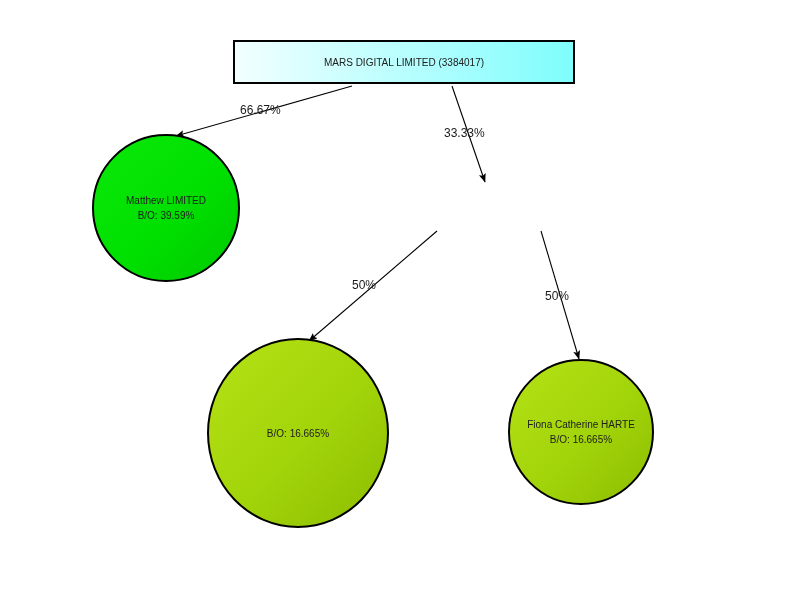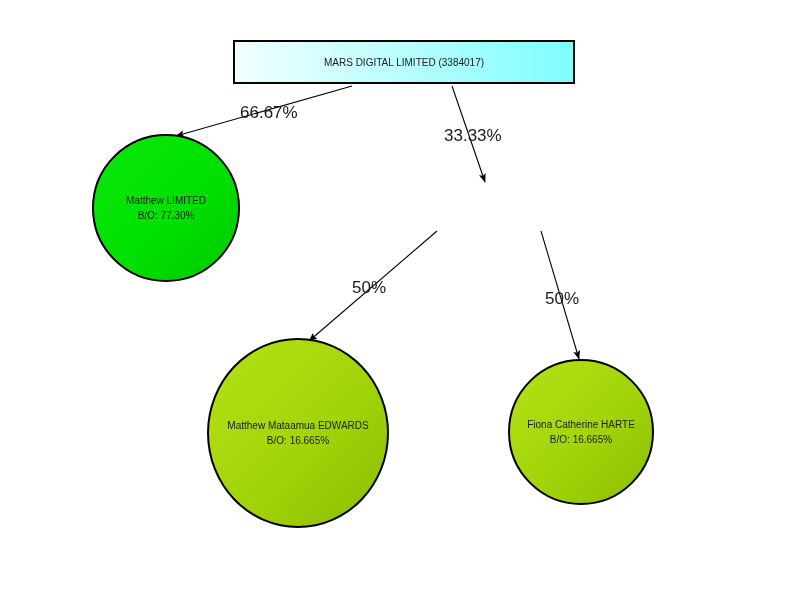--- a/index.html
+++ b/index.html
@@ -49,21 +49,21 @@
   }
   .node-person-secondary {
     background-image: linear-gradient(135deg, #b4e215 0%, #a2d40a 55%, #8dbd00 100%);
   }
   .node-line {
     display: block;
   }
   .edge-label {
     position: absolute;
     font-family: "Liberation Sans", sans-serif;
-    font-size: 17px;
+    font-size: 12px;
     color: #1a1a1a;
     white-space: nowrap;
   }
 </style>
 </head>
 <body>
 
 <div id="canvas">
 
   <svg id="edge-layer" viewBox="0 0 800 600" width="800" height="600" xmlns="http://www.w3.org/2000/svg">
@@ -90,25 +90,24 @@
 
   <span class="edge-label" style="left:545px; top:289px;">50%</span>
 
   <div class="node node-company" style="left:233px; top:40px; width:342px; height:44px;">
     <span class="node-line">MARS DIGITAL LIMITED (3384017)</span>
   </div>
 
 
   <div class="node node-person node-person-primary" style="left:92px; top:134px; width:148px; height:148px;">
     <span class="node-line">Matthew LIMITED</span>
-    <span class="node-line">B/O: 77.30%</span>
+    <span class="node-line">B/O: 39.59%</span>
   </div>
 
   <div class="node node-person node-person-secondary" style="left:207px; top:338px; width:182px; height:190px;">
-    <span class="node-line">Matthew Mataamua EDWARDS</span>
     <span class="node-line">B/O: 16.665%</span>
   </div>
 
   <div class="node node-person node-person-secondary" style="left:508px; top:359px; width:146px; height:146px;">
     <span class="node-line">Fiona Catherine HARTE</span>
     <span class="node-line">B/O: 16.665%</span>
   </div>
 
 </div>
 

